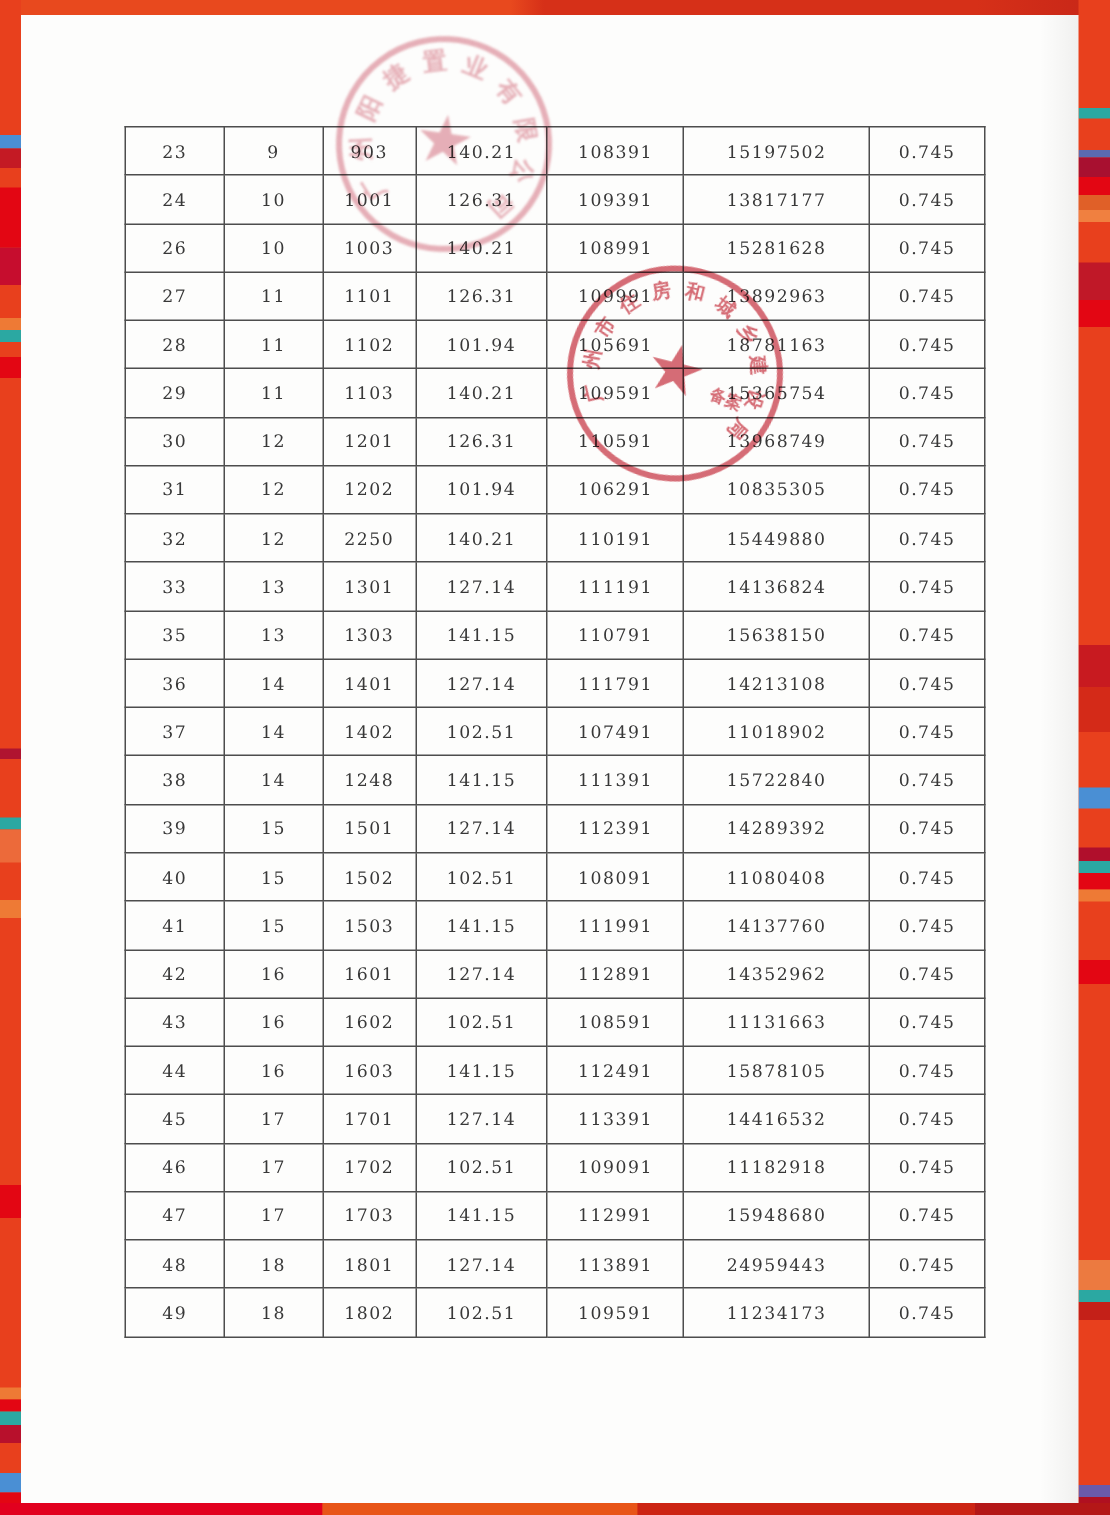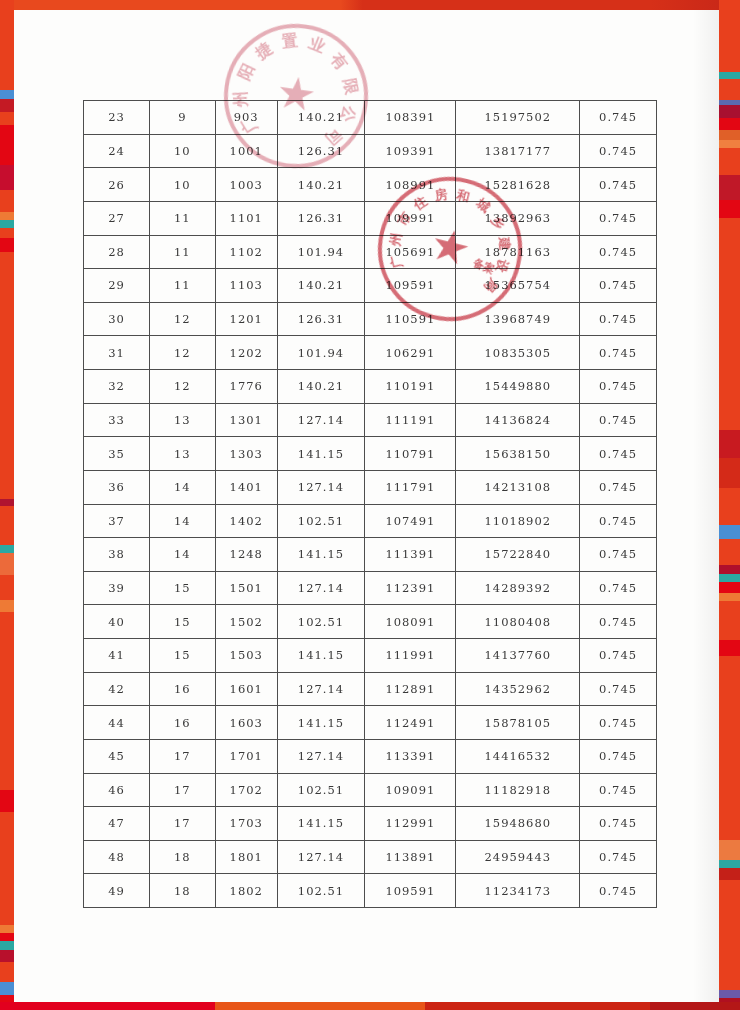--- a/index.html
+++ b/index.html
@@ -14,21 +14,21 @@
   .frame-bottom{position:absolute;left:0;top:1002px;width:740px;height:8px;display:flex;}
   .frame-bottom div{height:100%;}
   .frame-left{position:absolute;left:0;top:0;width:14px;height:1010px;background:#e8401d;}
   .frame-right{position:absolute;left:719px;top:0;width:21px;height:1010px;background:#e8401d;}
   .stripe{position:absolute;left:0;width:100%;}
   
   .page{position:absolute;left:14px;top:10px;width:705px;height:992px;background:#fdfdfc;}
   .page-shadow{position:absolute;right:0;top:0;width:26px;height:100%;
     background:linear-gradient(90deg,rgba(0,0,0,0) 0%,rgba(0,0,0,0.05) 100%);}
   
-  table.price{position:absolute;left:69px;top:90px;width:574px;height:808px;
+  table.price{position:absolute;left:69px;top:74px;width:574px;height:808px;
     border-collapse:collapse;table-layout:fixed;}
   table.price td{
     border:1px solid #4d4d4d;text-align:center;vertical-align:middle;
     font-size:11.5px;color:#383838;letter-spacing:1px;padding:0;}
   table.price{border:1.5px solid #3f3f3f;}
   
   .stamp{position:absolute;border-radius:50%;mix-blend-mode:multiply;}
   .stamp .ring{position:absolute;left:0;top:0;width:100%;height:100%;border-radius:50%;box-sizing:border-box;}
   .stamp .star{position:absolute;left:50%;top:50%;transform:translate(-50%,-54%);line-height:1;}
   .stamp .arc-char{position:absolute;left:50%;top:50%;transform-origin:center;line-height:1;
@@ -174,21 +174,21 @@
             <td>12</td>
             <td>1202</td>
             <td>101.94</td>
             <td>106291</td>
             <td>10835305</td>
             <td>0.745</td>
           </tr>
           <tr>
             <td>32</td>
             <td>12</td>
-            <td>1776</td>
+            <td>2250</td>
             <td>140.21</td>
             <td>110191</td>
             <td>15449880</td>
             <td>0.745</td>
           </tr>
           <tr>
             <td>33</td>
             <td>13</td>
             <td>1301</td>
             <td>127.14</td>
@@ -259,20 +259,29 @@
             <td>14137760</td>
             <td>0.745</td>
           </tr>
           <tr>
             <td>42</td>
             <td>16</td>
             <td>1601</td>
             <td>127.14</td>
             <td>112891</td>
             <td>14352962</td>
+            <td>0.745</td>
+          </tr>
+          <tr>
+            <td>43</td>
+            <td>16</td>
+            <td>1602</td>
+            <td>102.51</td>
+            <td>108591</td>
+            <td>11131663</td>
             <td>0.745</td>
           </tr>
           <tr>
             <td>44</td>
             <td>16</td>
             <td>1603</td>
             <td>141.15</td>
             <td>112491</td>
             <td>15878105</td>
             <td>0.745</td>

